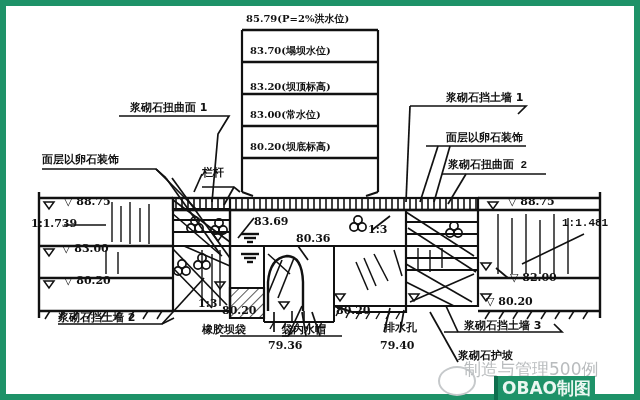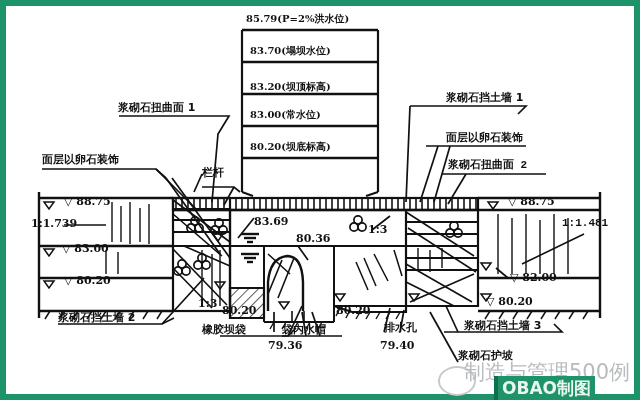--- a/index.html
+++ b/index.html
@@ -28,21 +28,21 @@
   .md{font-size:11px;}
   .lg{font-size:10px;}
   
   #wm{
     position:absolute;left:440px;top:352px;width:186px;height:40px;
     pointer-events:none;
   }
   #wm .wmtxt{
     position:absolute;left:18px;top:0px;
     font-family:"DejaVu Sans","Liberation Sans",sans-serif;
-    font-size:21px;color:#b9bcbe;white-space:nowrap;font-weight:400;
+    font-size:17px;color:#b9bcbe;white-space:nowrap;font-weight:400;
   }
   #wm .wmface{
     position:absolute;left:-8px;top:8px;width:34px;height:26px;
     border-radius:50%;border:2px solid #c6c9cb;background:transparent;
   }
   #wm .wmbox{
     position:absolute;left:48px;top:18px;
     background:#1e9268;color:#eaf7f1;
     font-family:"DejaVu Sans","Liberation Sans",sans-serif;
     font-size:17px;font-weight:700;padding:1px 4px 2px 4px;white-space:nowrap;
@@ -324,21 +324,21 @@
 
     </g>
   </svg>
 
   <div class="lbl num lg" style="left:240px;top:8px;">85.79(P=2%洪水位)</div>
   <div class="lbl num lg" style="left:244px;top:40px;">83.70(塌坝水位)</div>
   <div class="lbl num lg" style="left:244px;top:76px;">83.20(坝顶标高)</div>
   <div class="lbl num lg" style="left:244px;top:104px;">83.00(常水位)</div>
   <div class="lbl num lg" style="left:244px;top:136px;">80.20(坝底标高)</div>
 
-  <div class="lbl cn md" style="left:112px;top:96px;text-align:center;">浆砌石扭曲面 1</div>
+  <div class="lbl cn md" style="left:124px;top:96px;text-align:center;">浆砌石扭曲面 1</div>
   <div class="lbl cn md" style="left:36px;top:148px;">面层以卵石装饰</div>
   <div class="lbl cn md" style="left:196px;top:161px;">栏杆</div>
 
   <div class="lbl cn md" style="left:440px;top:86px;">浆砌石挡土墙 1</div>
   <div class="lbl cn md" style="left:440px;top:126px;">面层以卵石装饰</div>
   <div class="lbl cn md" style="left:442px;top:154px;font-family:Liberation Mono, monospace;">浆砌石扭曲面 2</div>
 
   <div class="lbl num md" style="left:58px;top:190px;">▽ 88.75</div>
   <div class="lbl num md" style="left:56px;top:237px;">▽ 83.00</div>
   <div class="lbl num md" style="left:58px;top:269px;">▽ 80.20</div>

